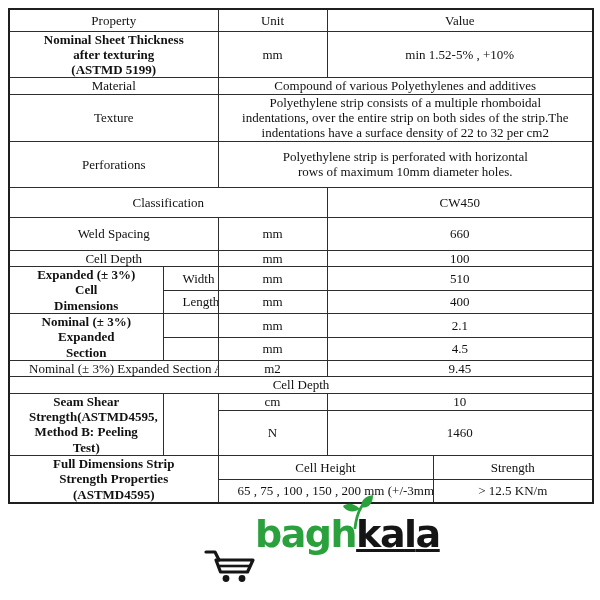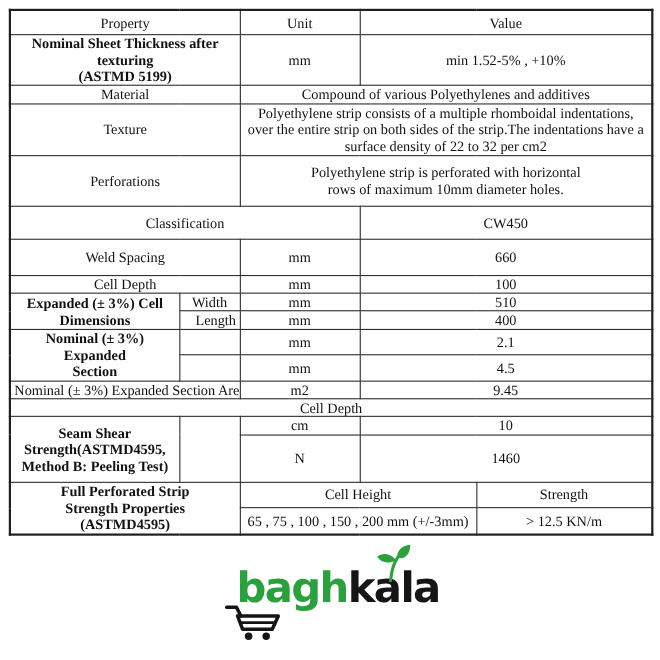--- a/index.html
+++ b/index.html
@@ -1,27 +1,27 @@
 <!DOCTYPE html>
 <html><head>
 <meta charset="utf-8">
 <style>
   html,body{margin:0;padding:0;background:#ffffff;}
   body{width:600px;height:600px;position:relative;font-family:"Liberation Serif","DejaVu Serif",serif;color:#111;overflow:hidden;}
   table.spec{position:absolute;left:8px;top:8px;width:584px;border-collapse:collapse;table-layout:fixed;border:2px solid #1f1f1f;}
-  table.spec td{border:1px solid #2e2e2e;text-align:center;vertical-align:middle;padding:0 3px;font-size:13px;line-height:1.18;overflow:hidden;}
+  table.spec td{border:1px solid #2e2e2e;text-align:center;vertical-align:middle;padding:0 19px;font-size:13px;line-height:1.18;overflow:hidden;}
   td.small{font-size:12.3px;}
   td.pre{white-space:pre-line;font-weight:bold;}
   td.nowrap{white-space:nowrap;}
   td.bb2{border-bottom-width:2px;border-bottom-color:#1f1f1f;}
   .footnotes{position:absolute;left:10px;top:441px;margin:0;padding:0;list-style:none;font-size:13.5px;line-height:14.5px;}
   .logo{position:absolute;left:203px;top:497px;width:210px;height:100px;}
   .wordmark{position:absolute;left:12px;top:18px;font-family:"DejaVu Sans","Liberation Sans",sans-serif;font-weight:bold;font-size:38px;line-height:1;letter-spacing:-1.5px;white-space:nowrap;}
-  .wm-green{color:#2aa13d;}
-  .wm-black{color:#151515;}
+  .wm-green{color:#2aa13d;margin-left:40px;}
+  .wm-black{color:#151515;text-decoration:underline;}
   .leaf{position:absolute;left:125px;top:-2px;}
   .cart{position:absolute;left:0px;top:48px;}
 </style>
 </head>
 <body>
 
 <table class="spec">
   <colgroup>
     <col style="width:154px">
       <col style="width:55px">
@@ -105,21 +105,21 @@
 Method B: Peeling Test)</td>
     <td rowspan="2"></td>
     <td>cm</td>
     <td colspan="2">10</td>
   </tr>
   <tr style="height:43px">
     <td class="bb2">N</td>
     <td colspan="2" class="bb2">1460</td>
   </tr>
   <tr style="height:22px">
-    <td colspan="2" rowspan="2" class="pre small">Full Perforated Strip
+    <td colspan="2" rowspan="2" class="pre small">Full Dimensions Strip
 Strength Properties
 (ASTMD4595)</td>
     <td colspan="2">Cell Height</td>
     <td>Strength</td>
   </tr>
   <tr style="height:22px">
     <td colspan="2" class="small nowrap">65 , 75 , 100 , 150 , 200 mm (+/-3mm)</td>
     <td>&gt; 12.5 KN/m</td>
   </tr>
 </tbody>

